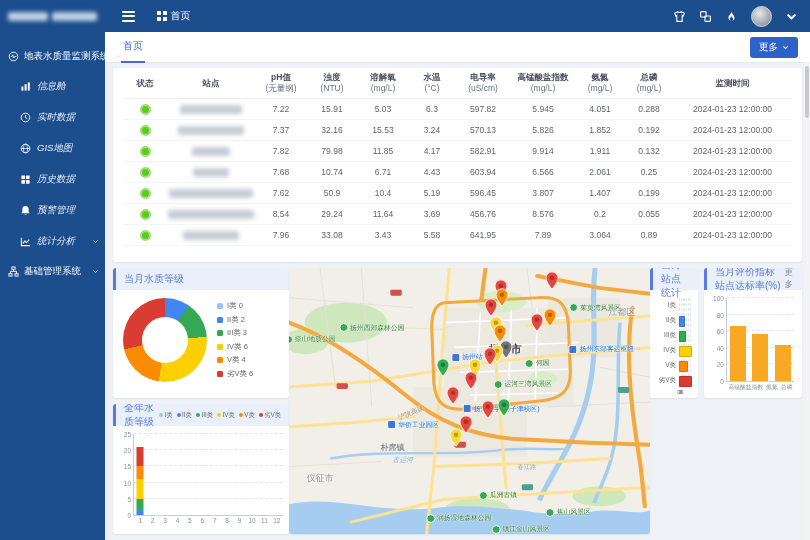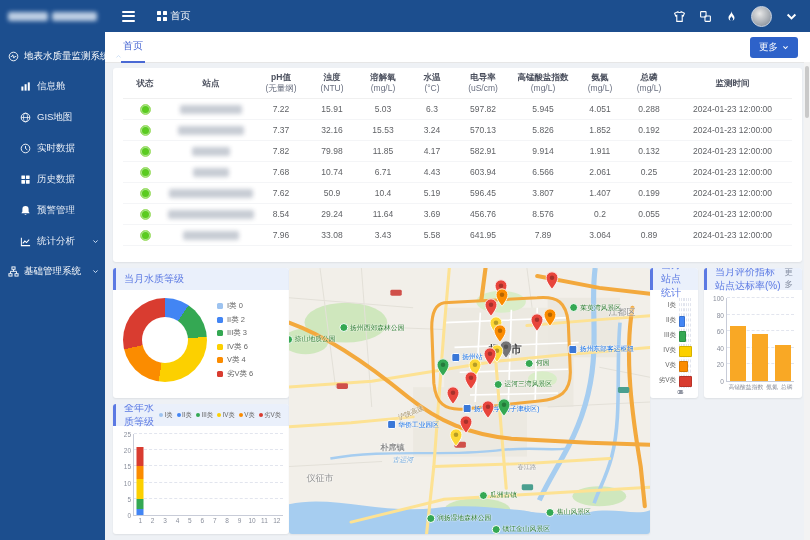--- a/index.html
+++ b/index.html
@@ -4,21 +4,21 @@
 <style>
   html,body{margin:0;padding:0;}
   body{width:810px;height:540px;position:relative;overflow:hidden;
        font-family:"Liberation Sans","DejaVu Sans",sans-serif;background:#eef1f5;font-size:10px;color:#606266;}
   
   .sidebar{position:absolute;left:0;top:0;width:105px;height:540px;background:#1c4e8e;z-index:5;}
   .logo{height:32px;display:flex;align-items:center;padding:0 8px;gap:4px;}
   .logo .blb{height:9px;border-radius:2px;background:#d9e4f2;filter:blur(2px);opacity:.85;}
   nav{display:block;padding-top:10px;}
   .nav-group{display:flex;align-items:center;gap:5px;padding:8px 6px 8px 8px;color:#fff;font-size:9.5px;cursor:pointer;white-space:nowrap;}
-  .nav-item{display:flex;align-items:center;gap:6px;padding:9px 6px 9px 20px;color:#e8eef7;font-size:9.5px;cursor:pointer;white-space:nowrap;}
+  .nav-item{display:flex;align-items:center;gap:6px;padding:9px 6px 9px 20px;color:#e8eef7;font-size:9.5px;cursor:pointer;white-space:nowrap;font-style:italic;}
   .nav-ic{width:11px;height:11px;flex:0 0 auto;display:inline-flex;}
   .nav-ic svg{width:11px;height:11px;}
   .chev{margin-left:auto;display:inline-flex;}
   .chev svg{width:7px;height:7px;}
   
   .topbar{position:absolute;left:105px;top:0;right:0;height:32px;background:#1c4e8e;display:flex;align-items:center;color:#fff;}
   .hamburger{width:30px;display:flex;flex-direction:column;gap:2.5px;align-items:center;margin-left:8px;cursor:pointer;}
   .hamburger i{display:block;width:13px;height:2px;background:#fff;border-radius:1px;}
   .crumb{display:flex;align-items:center;gap:4px;margin-left:14px;font-size:10px;cursor:pointer;}
   .grid-ic{display:inline-grid;grid-template-columns:4px 4px;gap:1.5px;}
@@ -144,34 +144,34 @@
             <rect x="5" y="3.5" width="2.2" height="7"></rect>
             <rect x="8.5" y="1.5" width="2.2" height="9"></rect>
           </svg>
         </span>
       <span>信息舱</span>
       </div>
       <div class="nav-item">
         <span class="nav-ic">
           <svg viewBox="0 0 12 12" fill="none" stroke="#fff" stroke-width="1">
             <circle cx="6" cy="6" r="4.7"></circle>
-            <ellipse cx="6" cy="6" rx="2.2" ry="4.7" stroke-width=".8"></ellipse>
-            <path d="M1.3 6h9.4" stroke-width=".8"></path>
-          </svg>
-        </span>
-      <span>GIS地图</span>
+            <path d="M6 3.2V6l2 1.4"></path>
+          </svg>
+        </span>
+      <span>实时数据</span>
       </div>
       <div class="nav-item">
         <span class="nav-ic">
           <svg viewBox="0 0 12 12" fill="none" stroke="#fff" stroke-width="1">
             <circle cx="6" cy="6" r="4.7"></circle>
-            <path d="M6 3.2V6l2 1.4"></path>
-          </svg>
-        </span>
-      <span>实时数据</span>
+            <ellipse cx="6" cy="6" rx="2.2" ry="4.7" stroke-width=".8"></ellipse>
+            <path d="M1.3 6h9.4" stroke-width=".8"></path>
+          </svg>
+        </span>
+      <span>GIS地图</span>
       </div>
       <div class="nav-item">
         <span class="nav-ic">
           <svg viewBox="0 0 12 12" fill="#fff">
             <rect x="1.5" y="1.5" width="4" height="4" rx=".5"></rect>
             <rect x="6.5" y="1.5" width="4" height="4" rx=".5"></rect>
             <rect x="1.5" y="6.5" width="4" height="4" rx=".5"></rect>
             <rect x="6.5" y="6.5" width="4" height="4" rx=".5"></rect>
           </svg>
         </span>

